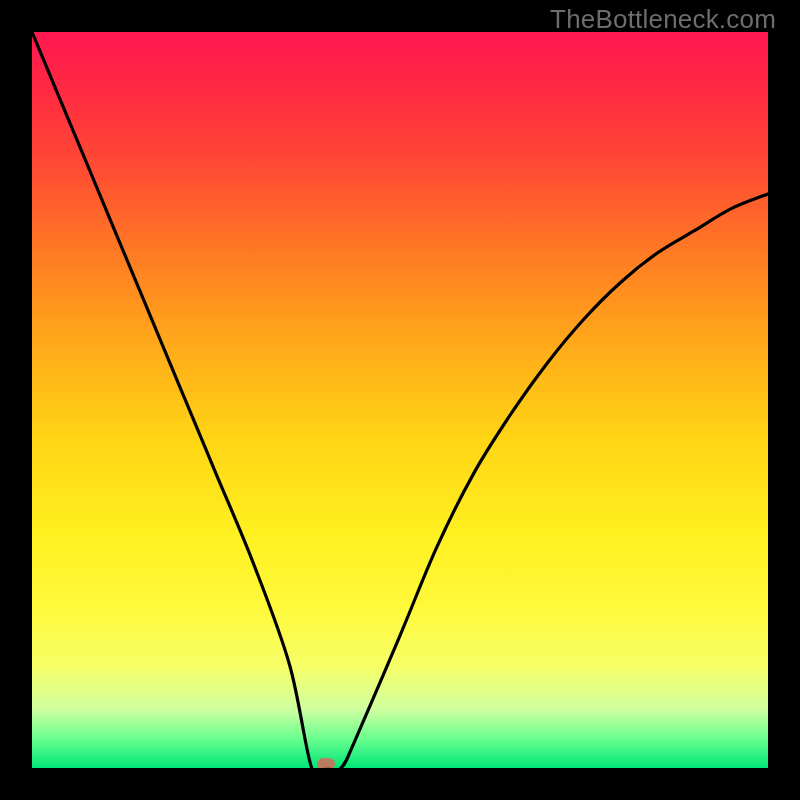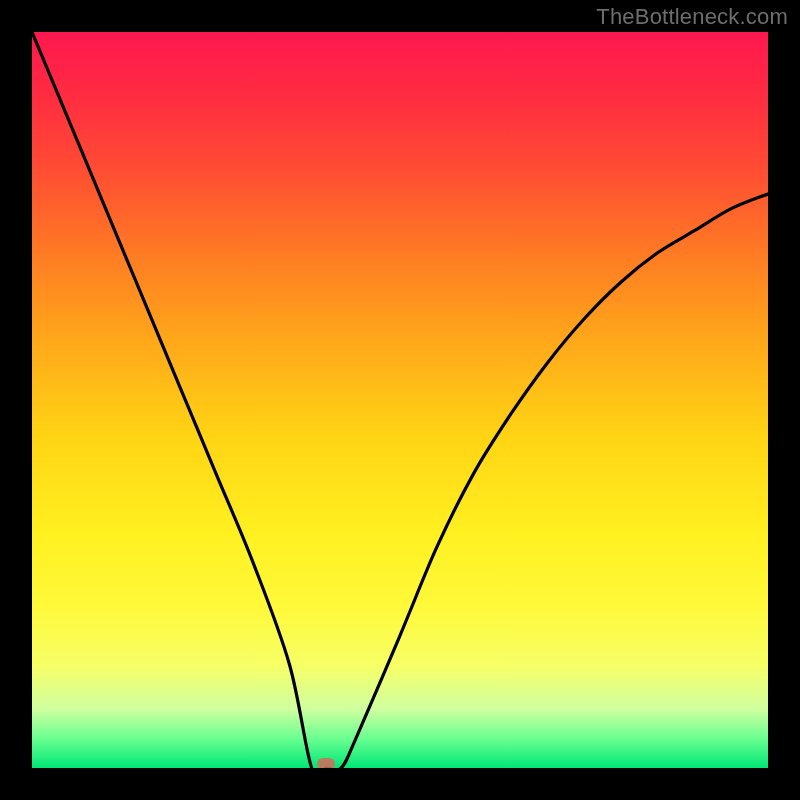--- a/index.html
+++ b/index.html
@@ -13,23 +13,23 @@
   }
   .frame {
     position: relative;
     width: 800px;
     height: 800px;
     background: #000;
   }
   .watermark {
     position: absolute;
     top: 4px;
-    right: 12px;
+    right: 24px;
     color: #6d6d6d;
-    font-size: 22px;
+    font-size: 26px;
     font-weight: 500;
     letter-spacing: 0.2px;
     z-index: 5;
   }
   .plot-area {
     position: absolute;
     left: 32px;
     top: 32px;
     width: 736px;
     height: 736px;

